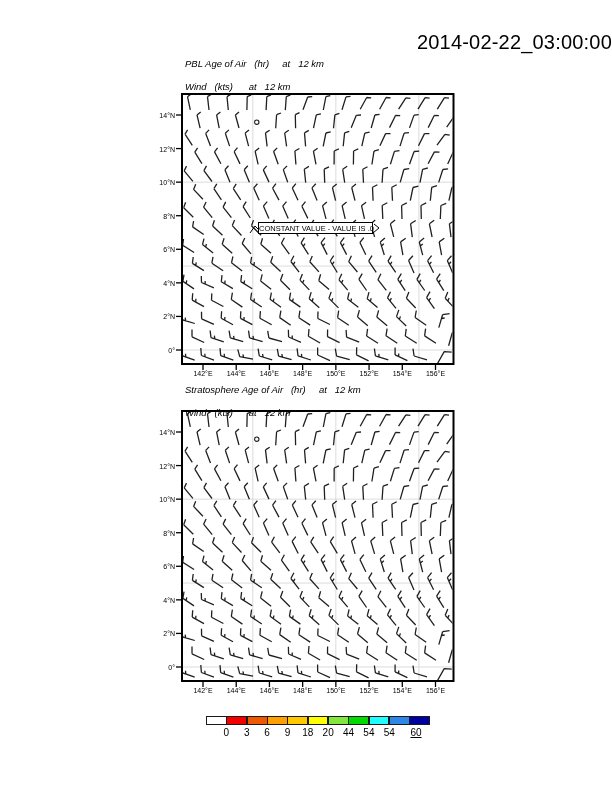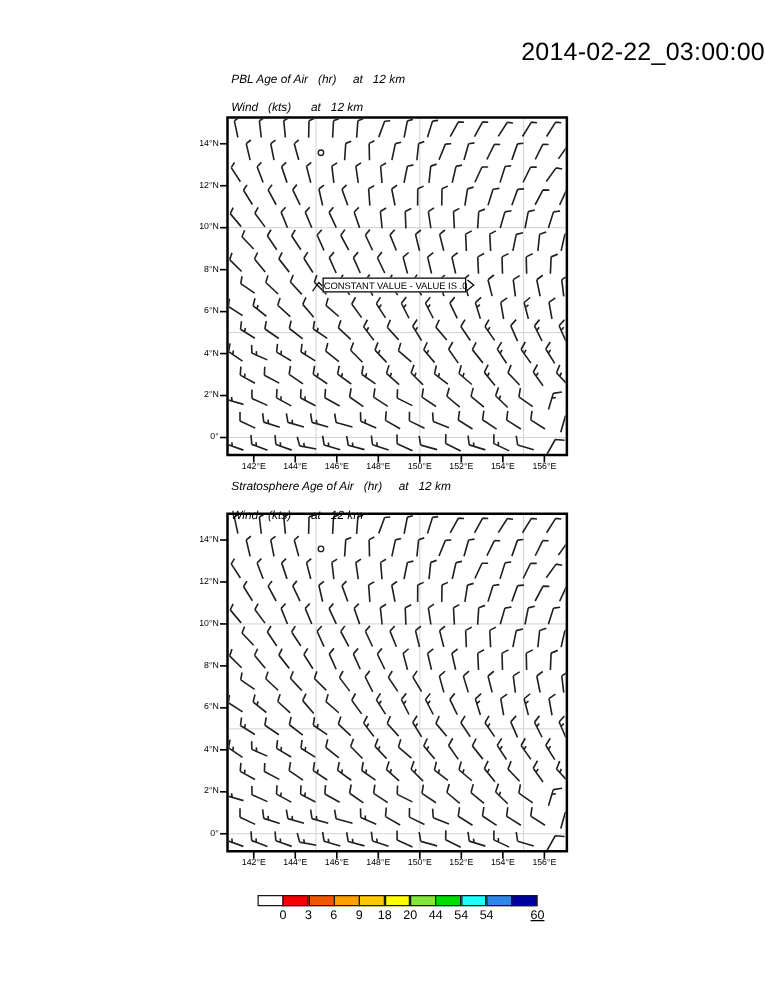--- a/index.html
+++ b/index.html
@@ -164,16 +164,16 @@
   <div id="colorbar-labels">
       <span class="cb-label" style="left: 226.364px;">0</span>
       <span class="cb-label" style="left: 246.727px;">3</span>
       <span class="cb-label" style="left: 267.091px;">6</span>
       <span class="cb-label" style="left: 287.455px;">9</span>
       <span class="cb-label" style="left: 307.818px;">18</span>
       <span class="cb-label" style="left: 328.182px;">20</span>
       <span class="cb-label" style="left: 348.545px;">44</span>
       <span class="cb-label" style="left: 368.909px;">54</span>
       <span class="cb-label" style="left: 389.273px;">54</span>
-      <span class="cb-label" style="left: 430px; text-decoration: underline;">60</span>
+      <span class="cb-label" style="left: 416px; text-decoration: underline;">60</span>
     </div>
 
 </div>
 
 </body></html>

